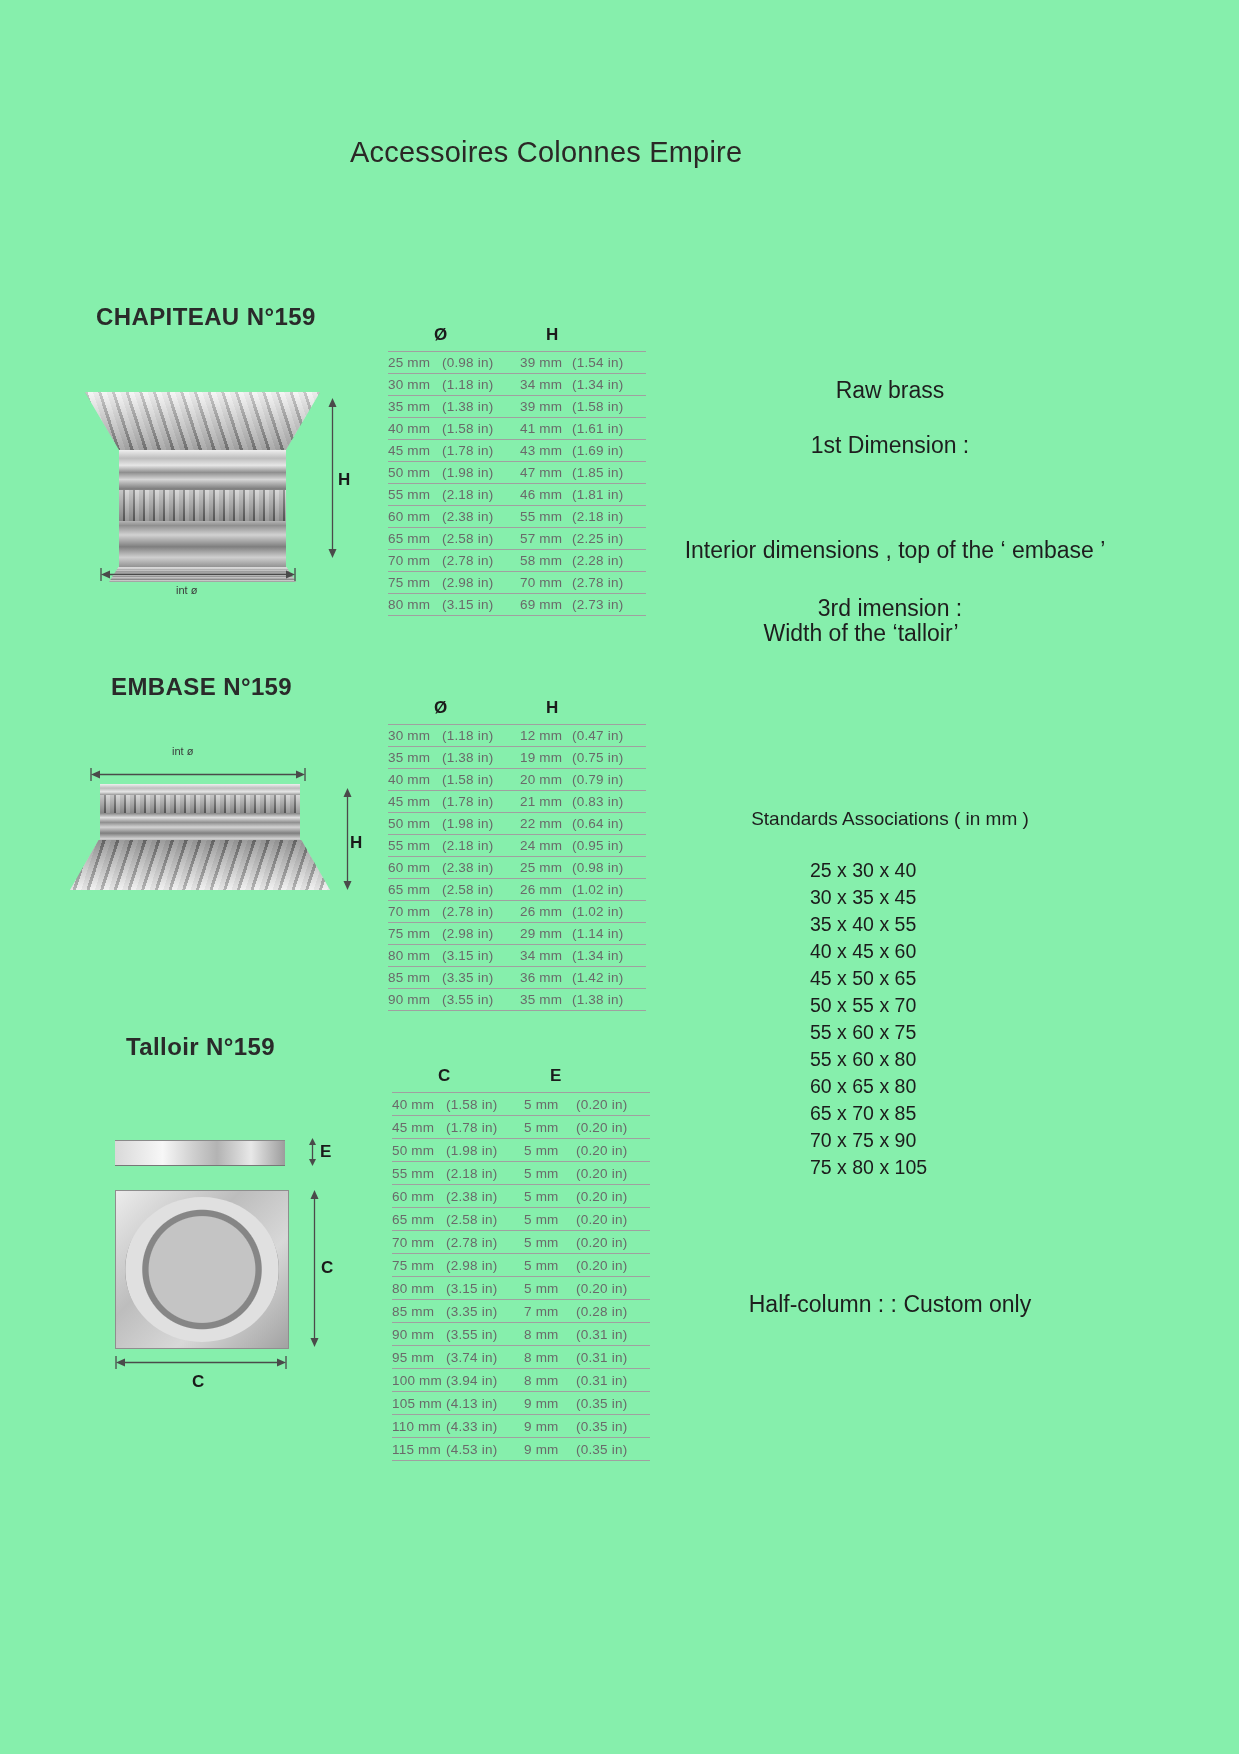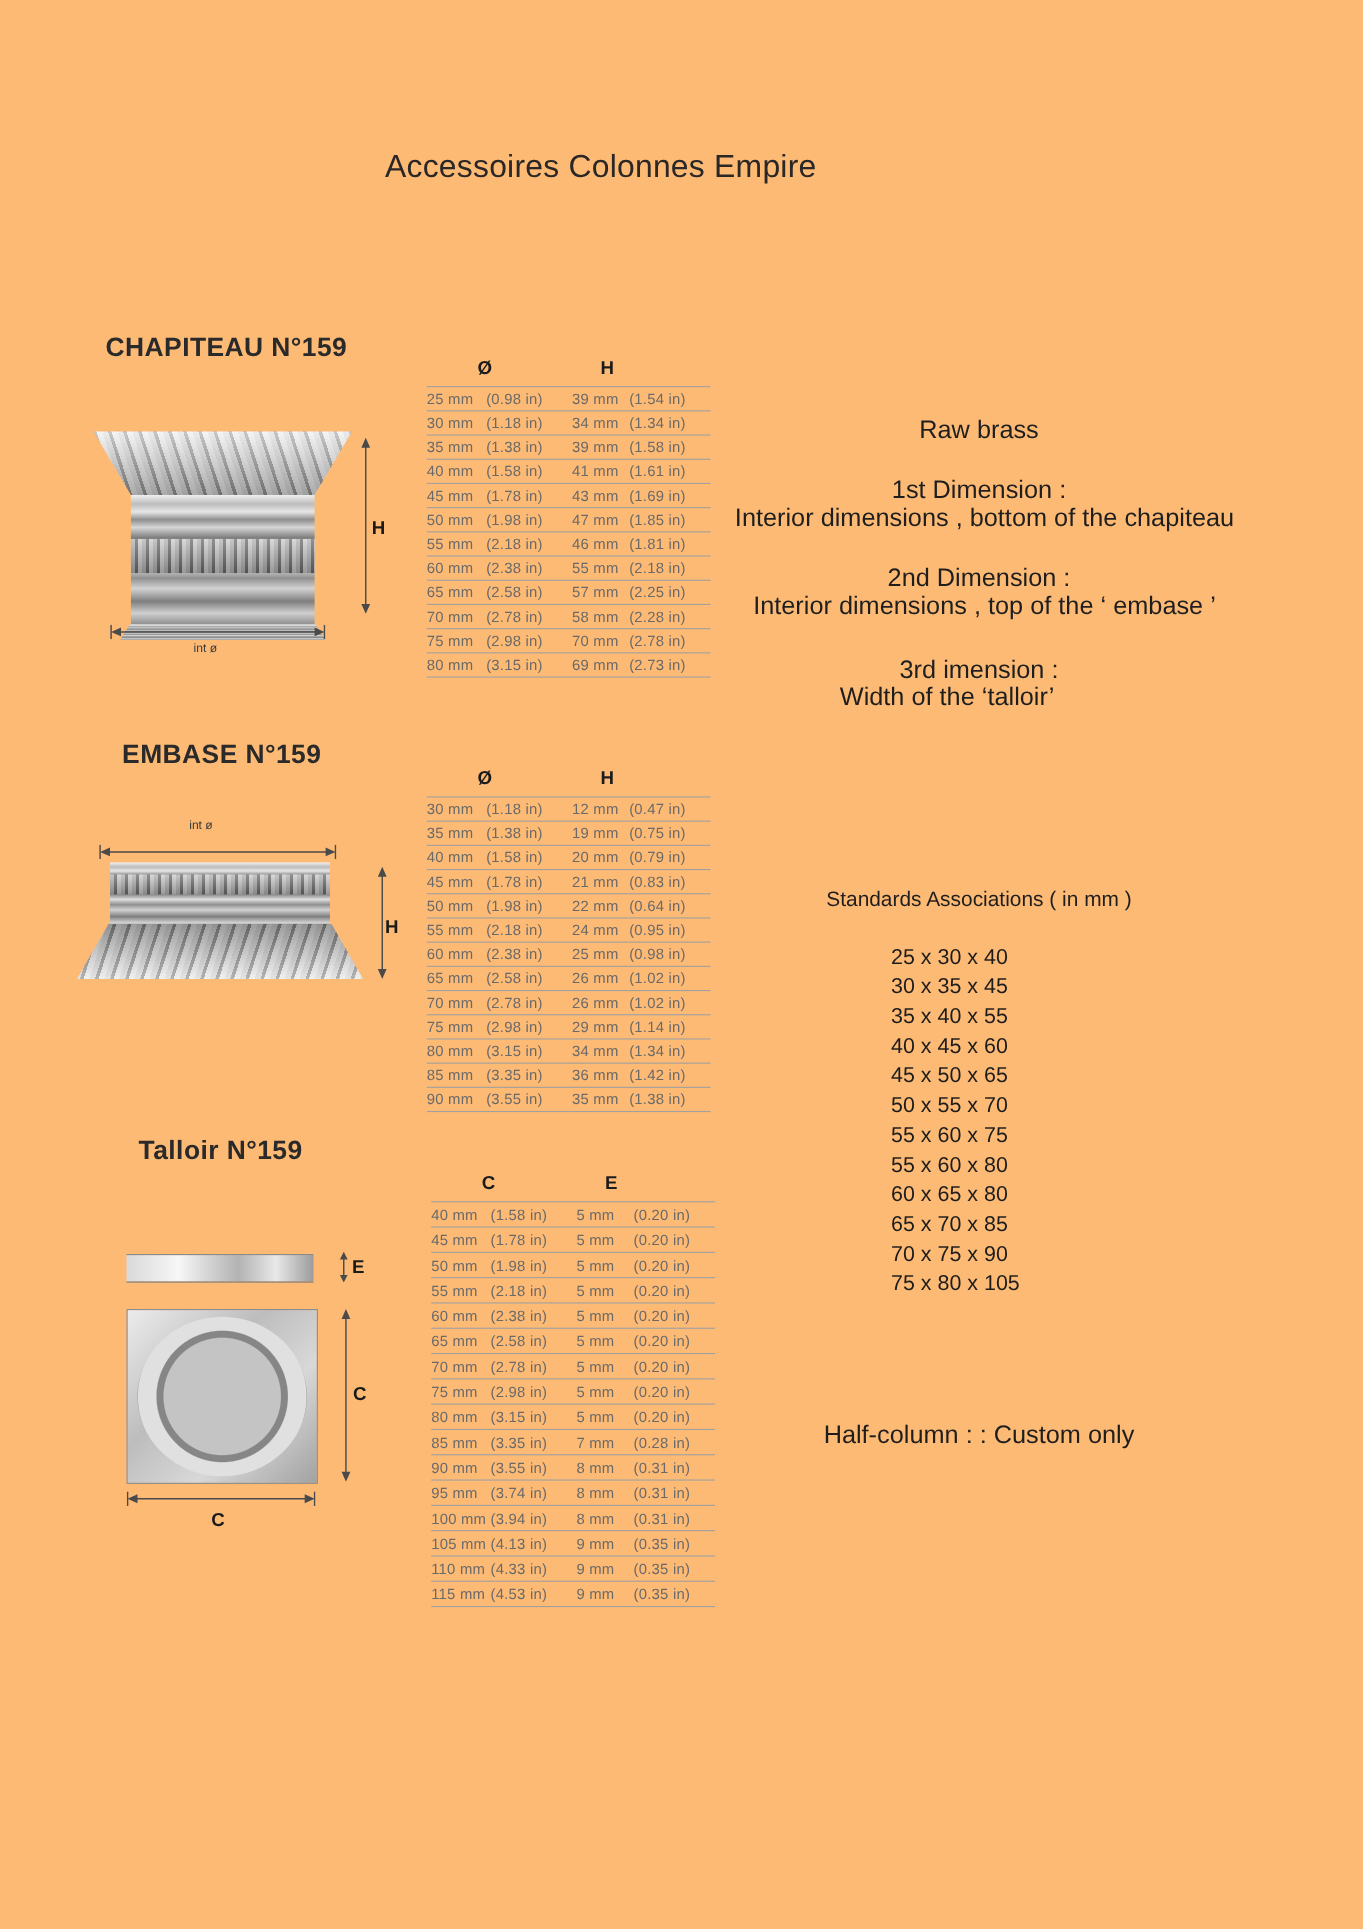--- a/index.html
+++ b/index.html
@@ -1,17 +1,17 @@
 <!DOCTYPE html>
 <html><head>
 <meta charset="utf-8">
 <style>
   html,body{margin:0;padding:0;background:#e9e9e9;}
   .canvas{
-    position:relative;width:1239px;height:1754px;margin:0 auto;background:#fdba74;
+    position:relative;width:1239px;height:1754px;margin:0 auto;background:#86efac;
     font-family:"Liberation Sans","DejaVu Sans",sans-serif;color:#232323;overflow:hidden;
   }
   .abs{position:absolute;}
   .page-title{font-size:29px;color:#2b2726;letter-spacing:.2px;}
   .sec-heading{font-size:24px;font-weight:bold;color:#2a2a2a;letter-spacing:.4px;}
 
   
   .dtable{position:absolute;width:258px;}
   .thead{position:relative;height:26px;font-weight:bold;font-size:17px;color:#1b1b1b;}
   .thead .h1{position:absolute;left:46px;top:0;}
@@ -164,22 +164,20 @@
         <span>80 mm</span>
         <span>(3.15 in)</span>
         <span>69 mm</span>
         <span>(2.73 in)</span>
       </div>
       </div>
   </div>
 
   <div class="abs note" style="left:680px;width:420px;top:378px;">Raw brass</div>
   <div class="abs note" style="left:640px;width:500px;top:433px;">1st Dimension :</div>
-  <div class="abs note" style="left:615px;width:560px;top:458px;">Interior dimensions , bottom of the chapiteau</div>
-  <div class="abs note" style="left:640px;width:500px;top:513px;">2nd Dimension :</div>
   <div class="abs note" style="left:615px;width:560px;top:538px;">Interior dimensions , top of the ‘ embase ’</div>
   <div class="abs note" style="left:640px;width:500px;top:596px;">3rd imension :</div>
   <div class="abs note" style="left:611px;width:500px;top:621px;">Width of the ‘talloir’</div>
 
   <div class="abs sec-heading" style="left:111px;top:673px;">EMBASE N°159</div>
 
   <div class="abs dia-label" style="left:172px;top:745px;">int ø</div>
   <svg class="abs" style="left:90px;top:768px;" width="216" height="13">
     <line x1="1" y1="0" x2="1" y2="13" stroke="#4a4a4a" stroke-width="1.3"></line>
     <line x1="215" y1="0" x2="215" y2="13" stroke="#4a4a4a" stroke-width="1.3"></line>

